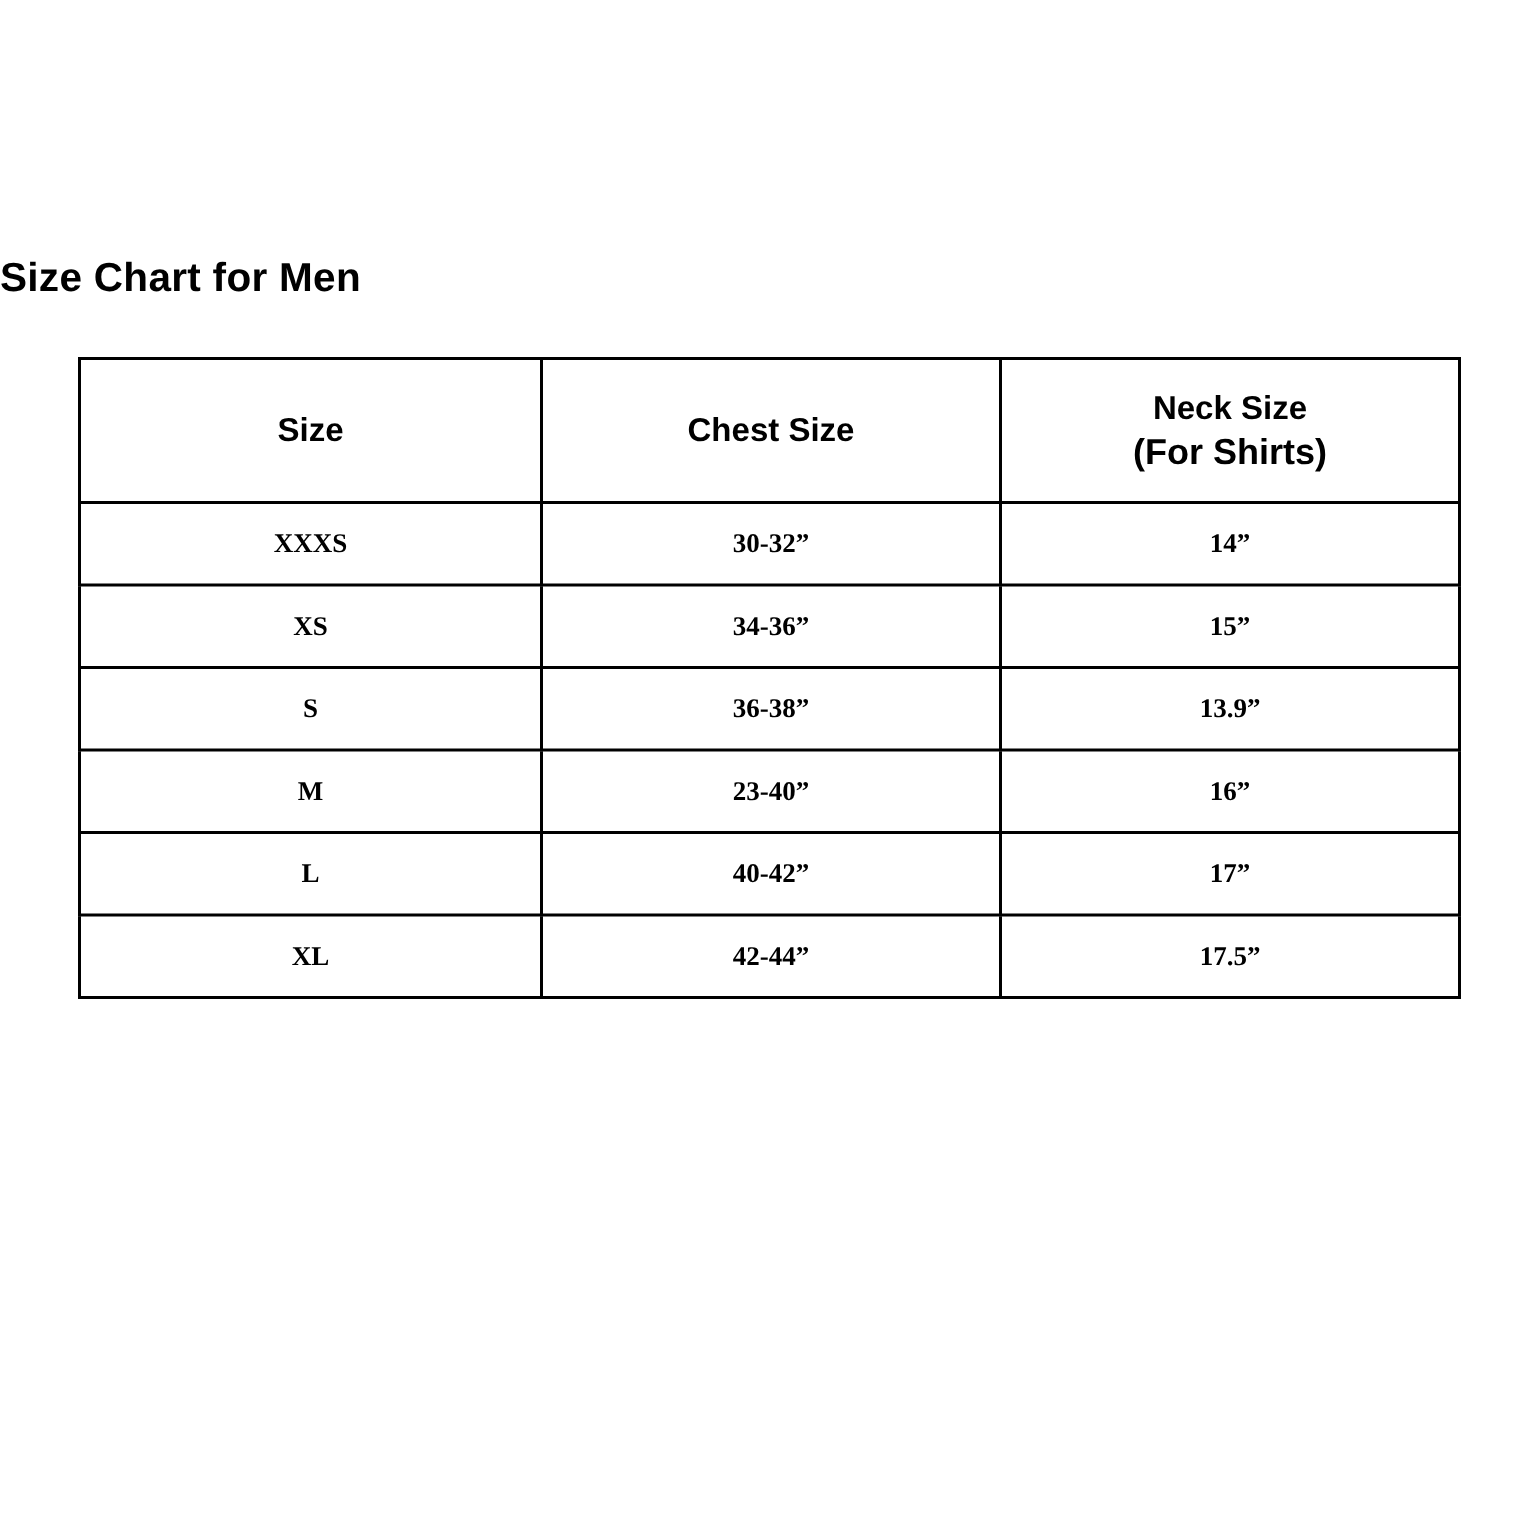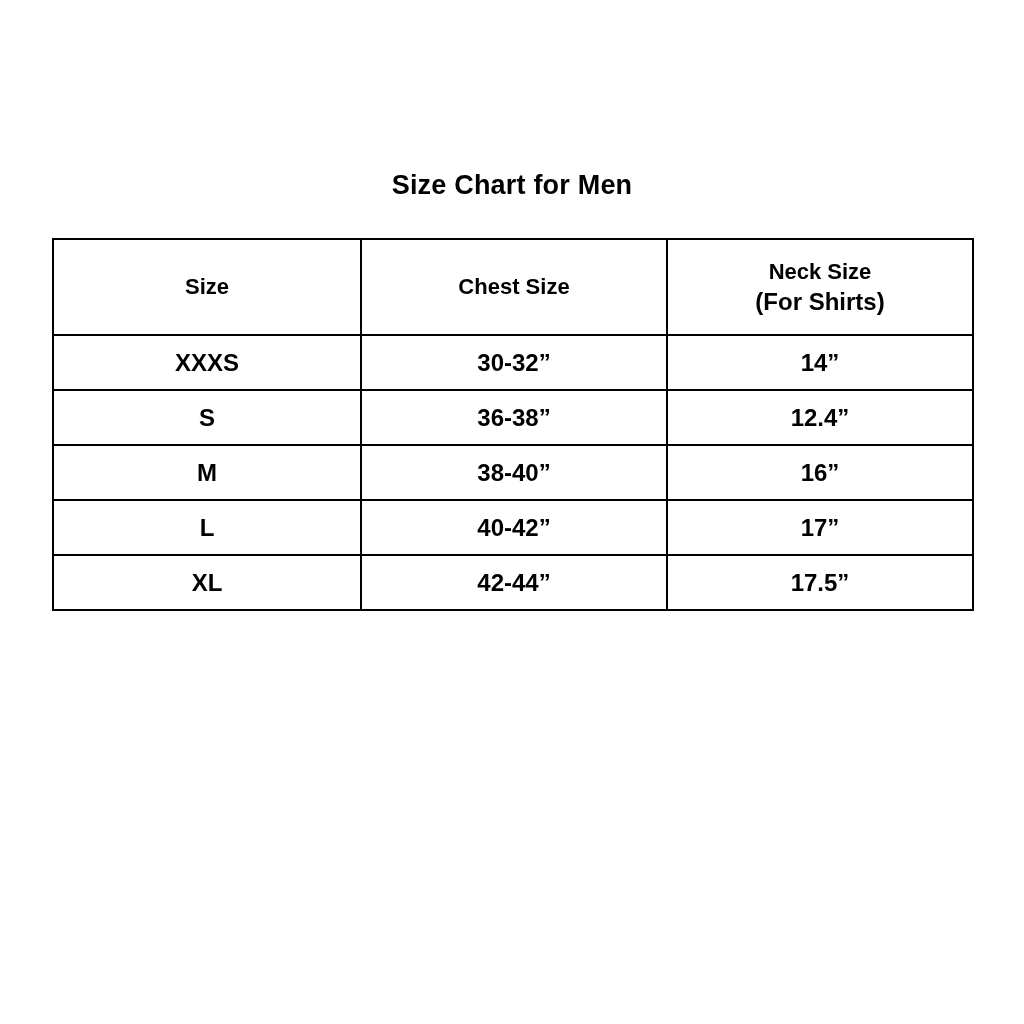--- a/index.html
+++ b/index.html
@@ -21,21 +21,20 @@
     top: 0;
     width: 1024px;
     height: 1024px;
     background: #ffffff;
   }
   .chart-title {
     position: absolute;
     left: 0;
     top: 170px;
     width: 1024px;
-    text-align: center;
     font-size: 27px;
     font-weight: bold;
     letter-spacing: 0.2px;
   }
   table.size-table {
     position: absolute;
     left: 52px;
     top: 238px;
     width: 920px;
     border-collapse: collapse;
@@ -49,21 +48,22 @@
     font-size: 21px;
     padding: 0;
   }
   table.size-table thead th {
     height: 94px;
     font-size: 22px;
     line-height: 30px;
   }
   table.size-table tbody td {
     height: 53px;
-    font-size: 24px;
+    font-size: 18px;
+    font-family: Liberation Serif, serif;
   }
   col.c1 { width: 308px; }
   col.c2 { width: 306px; }
   col.c3 { width: 306px; }
   .sub {
     display: block;
     font-size: 24px;
     font-weight: bold;
   }
 </style>
@@ -94,27 +94,32 @@
         </th>
       </tr>
     </thead>
     <tbody>
       <tr>
         <td>XXXS</td>
         <td>30-32”</td>
         <td>14”</td>
       </tr>
       <tr>
+        <td>XS</td>
+        <td>34-36”</td>
+        <td>15”</td>
+      </tr>
+      <tr>
         <td>S</td>
         <td>36-38”</td>
-        <td>12.4”</td>
+        <td>13.9”</td>
       </tr>
       <tr>
         <td>M</td>
-        <td>38-40”</td>
+        <td>23-40”</td>
         <td>16”</td>
       </tr>
       <tr>
         <td>L</td>
         <td>40-42”</td>
         <td>17”</td>
       </tr>
       <tr>
         <td>XL</td>
         <td>42-44”</td>

